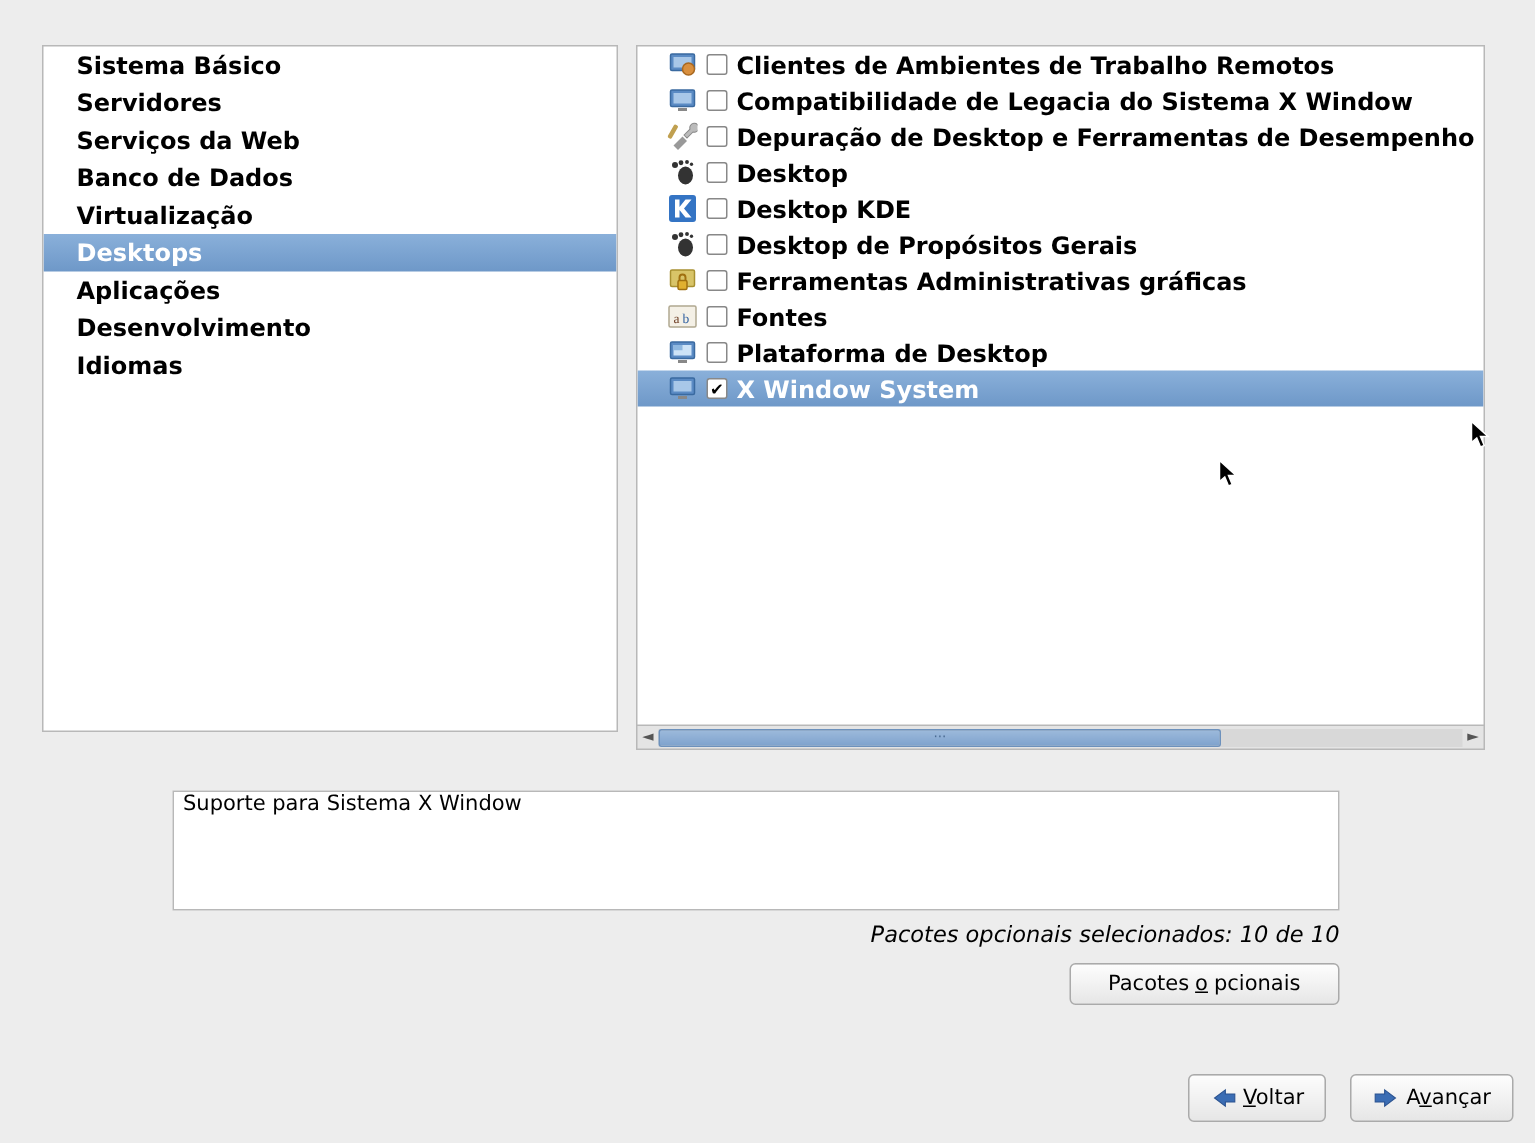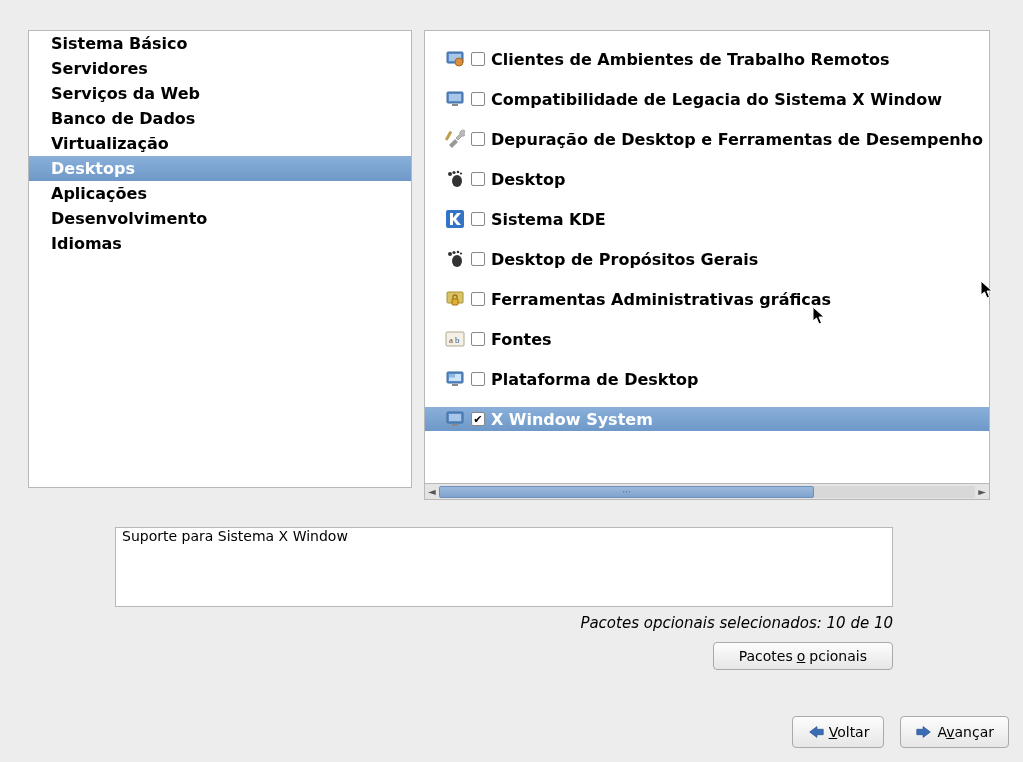--- a/index.html
+++ b/index.html
@@ -54,21 +54,20 @@
     background: linear-gradient(#8ab0da, #6e98c8);
     color: #fff;
   }
   .package-row {
     display: flex;
     align-items: center;
     padding: 2px 6px 2px 20px;
     gap: 6px;
     cursor: pointer;
     white-space: nowrap;
-    margin-top: 16px;
   }
   .package-row.selected {
     background: linear-gradient(#8ab0da, #6e98c8);
     color: #fff;
   }
   .pkg-icon {
     width: 20px;
     height: 20px;
     flex-shrink: 0;
     display: flex;
@@ -255,21 +254,21 @@
           <span class="pkg-label">Desktop</span>
         </div>
         <div class="package-row">
           <span class="pkg-icon">
             <svg viewBox="0 0 20 20">
               <rect x="1" y="1" width="18" height="18" rx="2" fill="#3474c4"></rect>
               <path d="M5 4 L5 16 L8 16 L8 11 L12 16 L16 16 L11 10 L16 4 L12 4 L8 9 L8 4 Z" fill="#fff"></path>
             </svg>
           </span>
           <span class="pkg-check"></span>
-          <span class="pkg-label">Sistema KDE</span>
+          <span class="pkg-label">Desktop KDE</span>
         </div>
         <div class="package-row">
           <span class="pkg-icon">
             <svg viewBox="0 0 20 20">
               <ellipse cx="12" cy="12" rx="5" ry="6" fill="#333"></ellipse>
               <circle cx="5" cy="5" r="2" fill="#333"></circle>
               <circle cx="9" cy="3.5" r="1.6" fill="#333"></circle>
               <circle cx="13" cy="3" r="1.3" fill="#333"></circle>
               <circle cx="16" cy="4.5" r="1.1" fill="#333"></circle>
             </svg>

